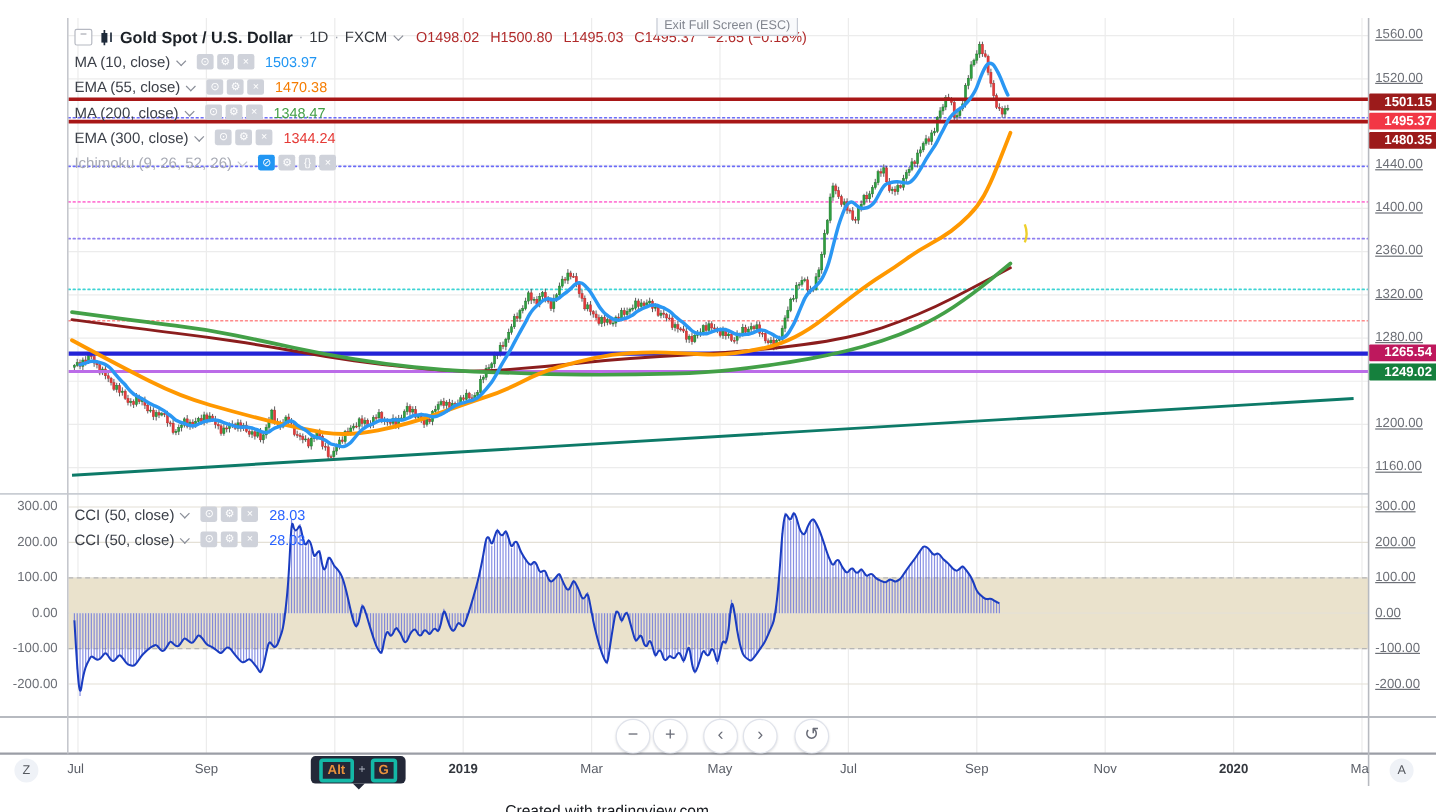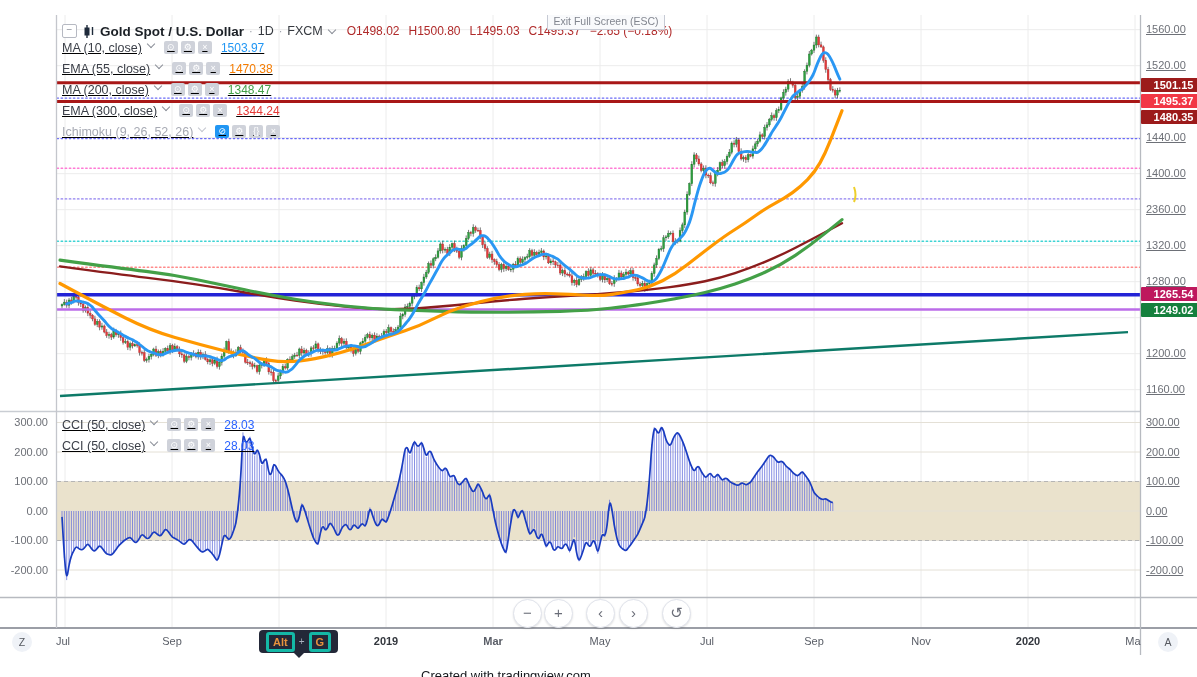--- a/index.html
+++ b/index.html
@@ -12,21 +12,21 @@
   .collapse-btn{width:13px;height:12px;border:1px solid #b6b9c2;border-radius:2px;color:#8b8f99;
     font-size:10px;line-height:10px;text-align:center;background:#fff;margin-right:7px;cursor:pointer;}
   .logo-candle{margin-right:5px;}
   .sym-title{font-size:13.5px;font-weight:bold;color:#1b2026;}
   .sym-dim{font-size:12.5px;color:#35393f;margin-left:5px;text-align:center;}
   .dot-sep{color:#9b9fa8;font-size:11px;margin-left:5px;}
   .caret{display:inline-block;width:5px;height:5px;border-right:1.5px solid #8b8f99;
     border-bottom:1.5px solid #8b8f99;transform:rotate(45deg);margin:0 2px 2px 6px;}
   .ohlc{font-size:12px;color:#b02a2a;margin-left:10px;letter-spacing:0;}
   .ohlc span{margin-right:9px;}
-  .ind-row{display:flex;align-items:flex-start;height:21px;white-space:nowrap;text-decoration:underline;}
+  .ind-row{display:flex;align-items:center;height:21px;white-space:nowrap;}
   .ind-label{font-size:12.5px;color:#3c4049;}
   .ind-label.muted{color:#a7aab4;}
   .ind-btns{display:flex;margin-left:8px;}
   .mini-btn{width:14px;height:13px;background:#cfd2da;border-radius:2px;color:#fff;font-size:9px;
     line-height:13px;text-align:center;margin-right:3px;cursor:pointer;}
   .mini-btn.blue{background:#2196f3;}
   .ind-value{font-size:12px;margin-left:6px;}
   
   .y-label{position:absolute;left:1146px;font-size:11px;color:#6d7077;z-index:5;text-decoration:underline;}
   .badge{position:absolute;left:1141px;width:65px;text-align:center;font-size:11px;font-weight:bold;
@@ -1242,21 +1242,21 @@
       <div class="y-label" style="top: 489.5px;">0.00</div>
       <div class="cci-label-left" style="top: 519px;">-100.00</div>
       <div class="y-label" style="top: 519px;">-100.00</div>
       <div class="cci-label-left" style="top: 548.5px;">-200.00</div>
       <div class="y-label" style="top: 548.5px;">-200.00</div>
     </div>
   <div id="x-axis">
       <div class="x-label" style="left: 63px;">Jul</div>
       <div class="x-label" style="left: 172px;">Sep</div>
       <div class="x-label bold" style="left: 386px;">2019</div>
-      <div class="x-label" style="left: 493px; font-weight: bold;">Mar</div>
+      <div class="x-label" style="left: 493px;">Mar</div>
       <div class="x-label" style="left: 600px;">May</div>
       <div class="x-label" style="left: 707px;">Jul</div>
       <div class="x-label" style="left: 814px;">Sep</div>
       <div class="x-label" style="left: 921px;">Nov</div>
       <div class="x-label bold" style="left: 1028px;">2020</div>
       <div class="x-label" style="left: 1133px;">Ma</div>
     </div>
   <div id="nav-toolbar">
       <div class="nav-btn" style="left: 513px; top: 584px;">−</div>
       <div class="nav-btn" style="left: 544px; top: 584px;">+</div>

